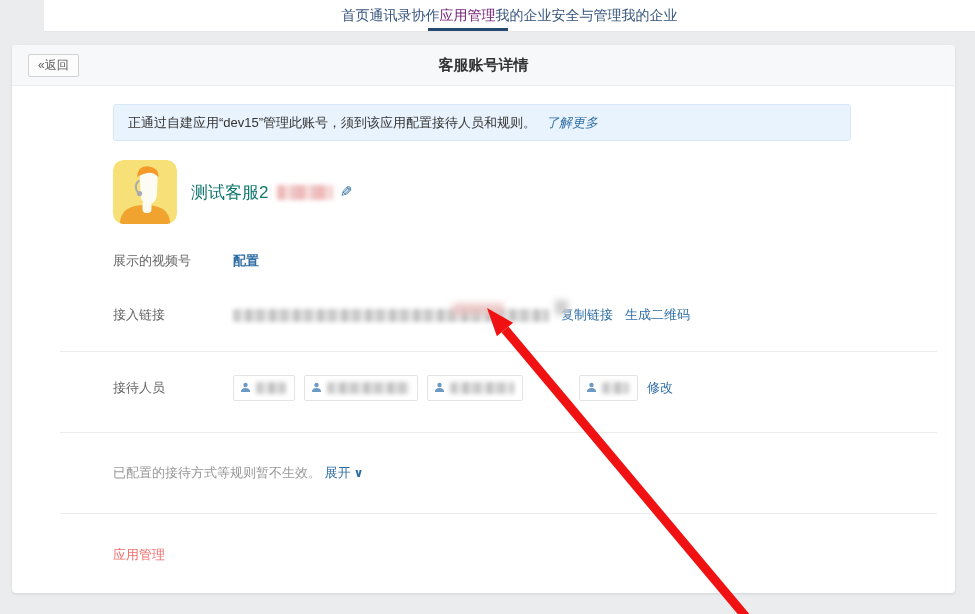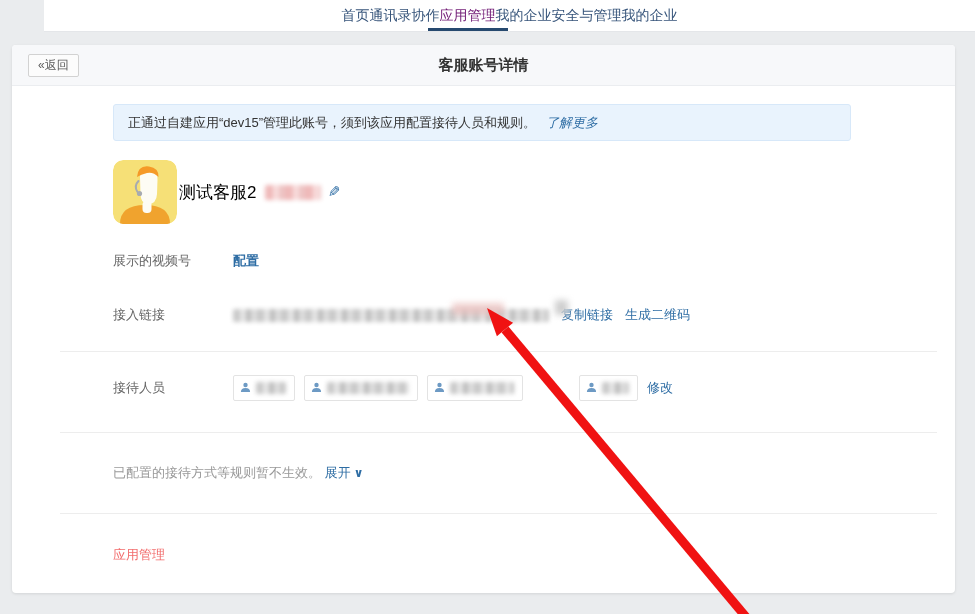--- a/index.html
+++ b/index.html
@@ -48,21 +48,21 @@
   
   .banner{
     width:708px;padding:9px 14px;background:#e9f3fd;
     border:1px solid #d7e8f9;border-radius:3px;
     font-size:13px;color:#333;line-height:17px;
   }
   .banner a{color:#2e6da4;text-decoration:none;margin-left:10px;cursor:pointer;font-style:italic;}
   
   .profile{margin-top:19px;display:flex;align-items:center;height:64px;}
   .avatar{width:64px;height:64px;border-radius:10px;overflow:hidden;flex:none;}
-  .pname{margin-left:2px;font-size:17px;color:#000000;}
+  .pname{margin-left:14px;font-size:17px;color:#0f766e;}
   .redact{display:inline-block;border-radius:2px;filter:blur(2px);
     background:repeating-linear-gradient(90deg,#c9c9c9 0 7px,#e6e6e6 7px 13px,#bdbdbd 13px 18px,#dddddd 18px 24px);}
   .redact.pink{background:repeating-linear-gradient(90deg,#efb9b9 0 8px,#f8dcdc 8px 14px,#edc3c3 14px 20px);}
   .name-redact{width:56px;height:15px;margin-left:9px;vertical-align:-2px;}
   .edit-pen{margin-left:7px;color:#2e6da4;font-size:15px;display:inline-block;
     transform:scaleX(-1);cursor:pointer;}
   
   .frow{display:flex;align-items:center;font-size:13px;}
   .flabel{width:120px;color:#666;flex:none;}
   .blink{color:#2e6da4;text-decoration:none;cursor:pointer;}

